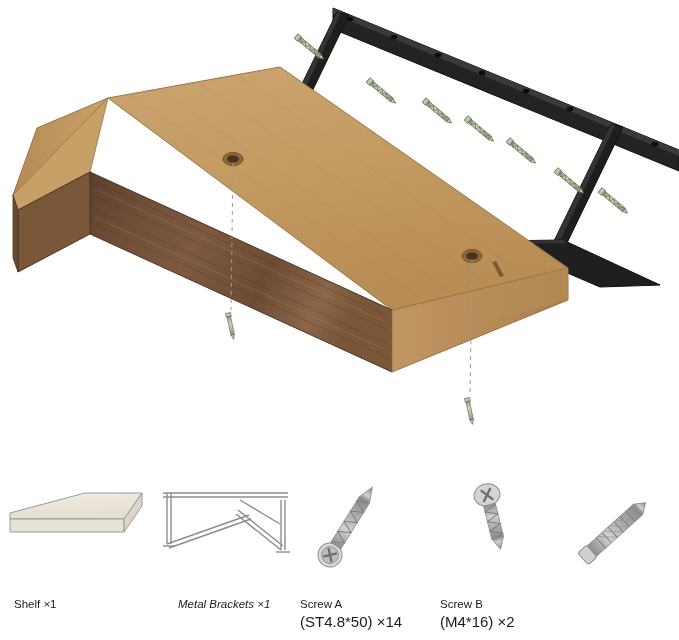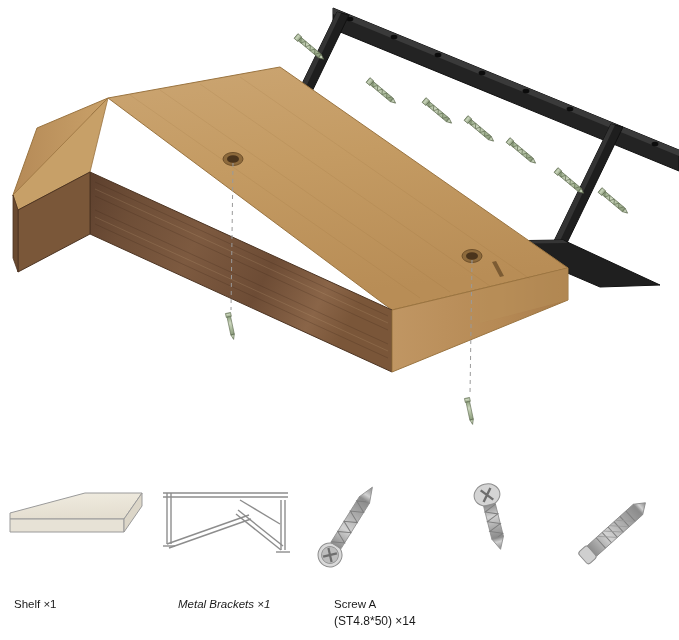--- a/index.html
+++ b/index.html
@@ -44,26 +44,26 @@
   .legend-item-label {
     position: absolute;
     font-size: 11.5px;
     color: #1a1a1a;
     text-align: left;
     line-height: 17px;
     white-space: nowrap;
   }
   .legend-item-label .sub {
     display: block;
-    font-size: 12px;
+    font-size: 15px;
     color: #1a1a1a;
   }
   .lbl-shelf   { left: 14px;  top: 0; }
   .lbl-bracket { left: 178px; top: 0; font-style: italic; }
-  .lbl-screwa  { left: 334px; top: 0; }
+  .lbl-screwa  { left: 300px; top: 0; }
   .lbl-screwb  { left: 440px; top: 0; }
   .lbl-anchor  { left: 566px; top: 0; }
 </style>
 </head>
 <body>
 
 <div id="canvas">
 
   <svg class="exploded-view" viewBox="0 0 679 460">
     <defs>
@@ -314,15 +314,19 @@
       <span class="sub"></span>
     </div>
     <div class="legend-item-label lbl-bracket">
       <span>Metal Brackets ×1</span>
       <span class="sub"></span>
     </div>
     <div class="legend-item-label lbl-screwa">
       <span>Screw A</span>
       <span class="sub">(ST4.8*50) ×14</span>
     </div>
+    <div class="legend-item-label lbl-screwb">
+      <span>Screw B</span>
+      <span class="sub">(M4*16) ×2</span>
+    </div>
   </div>
 
 </div>
 
 </body></html>

